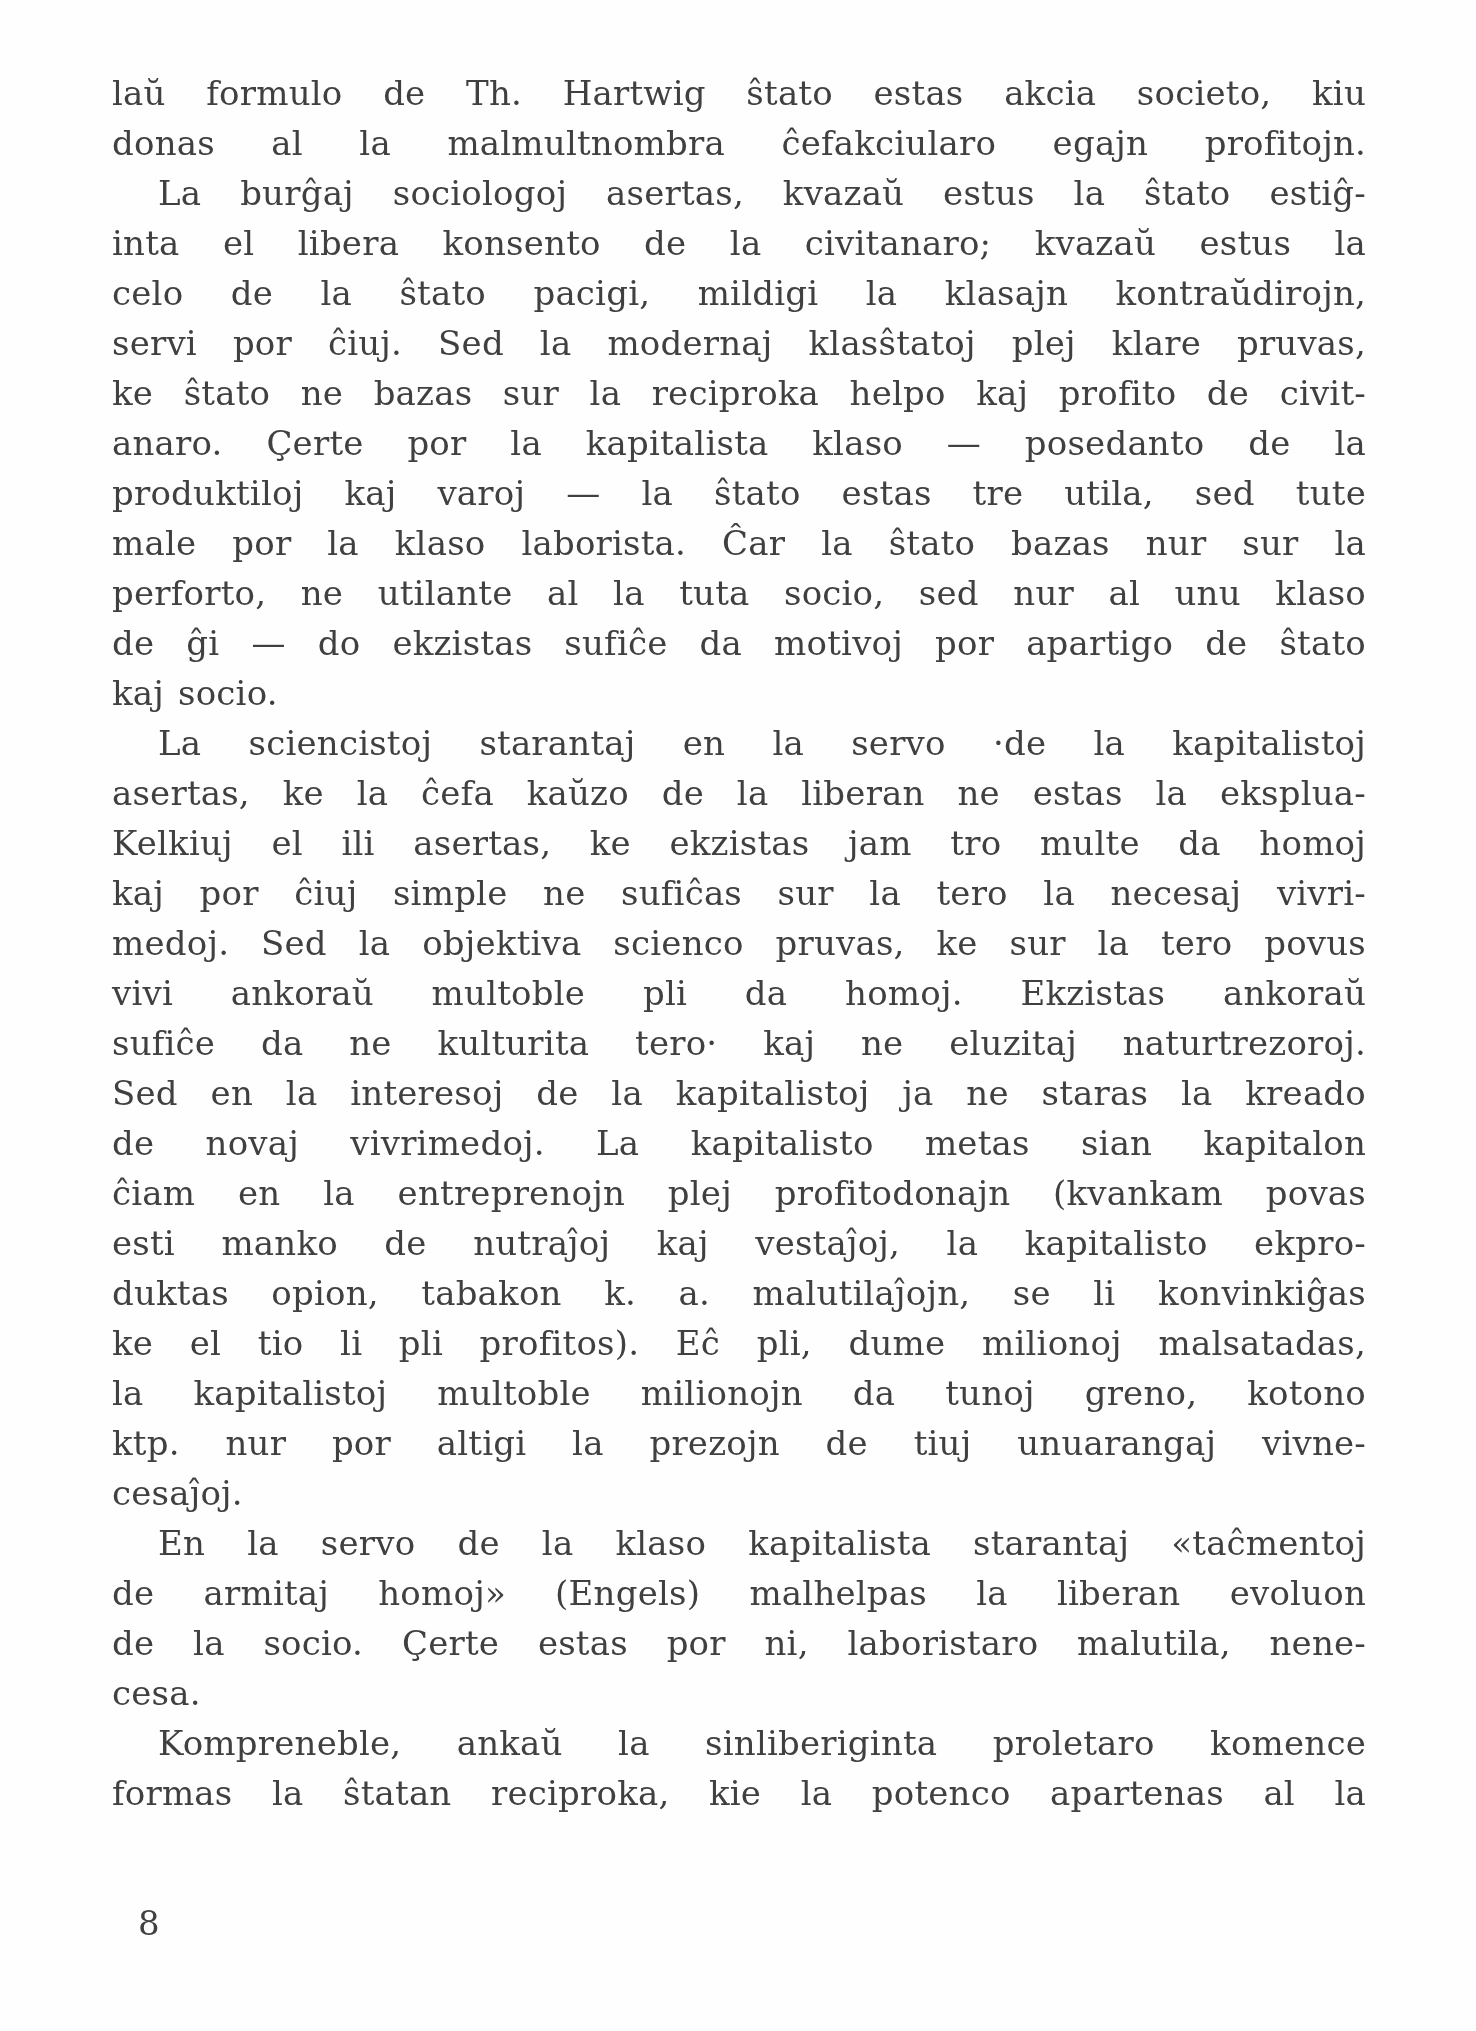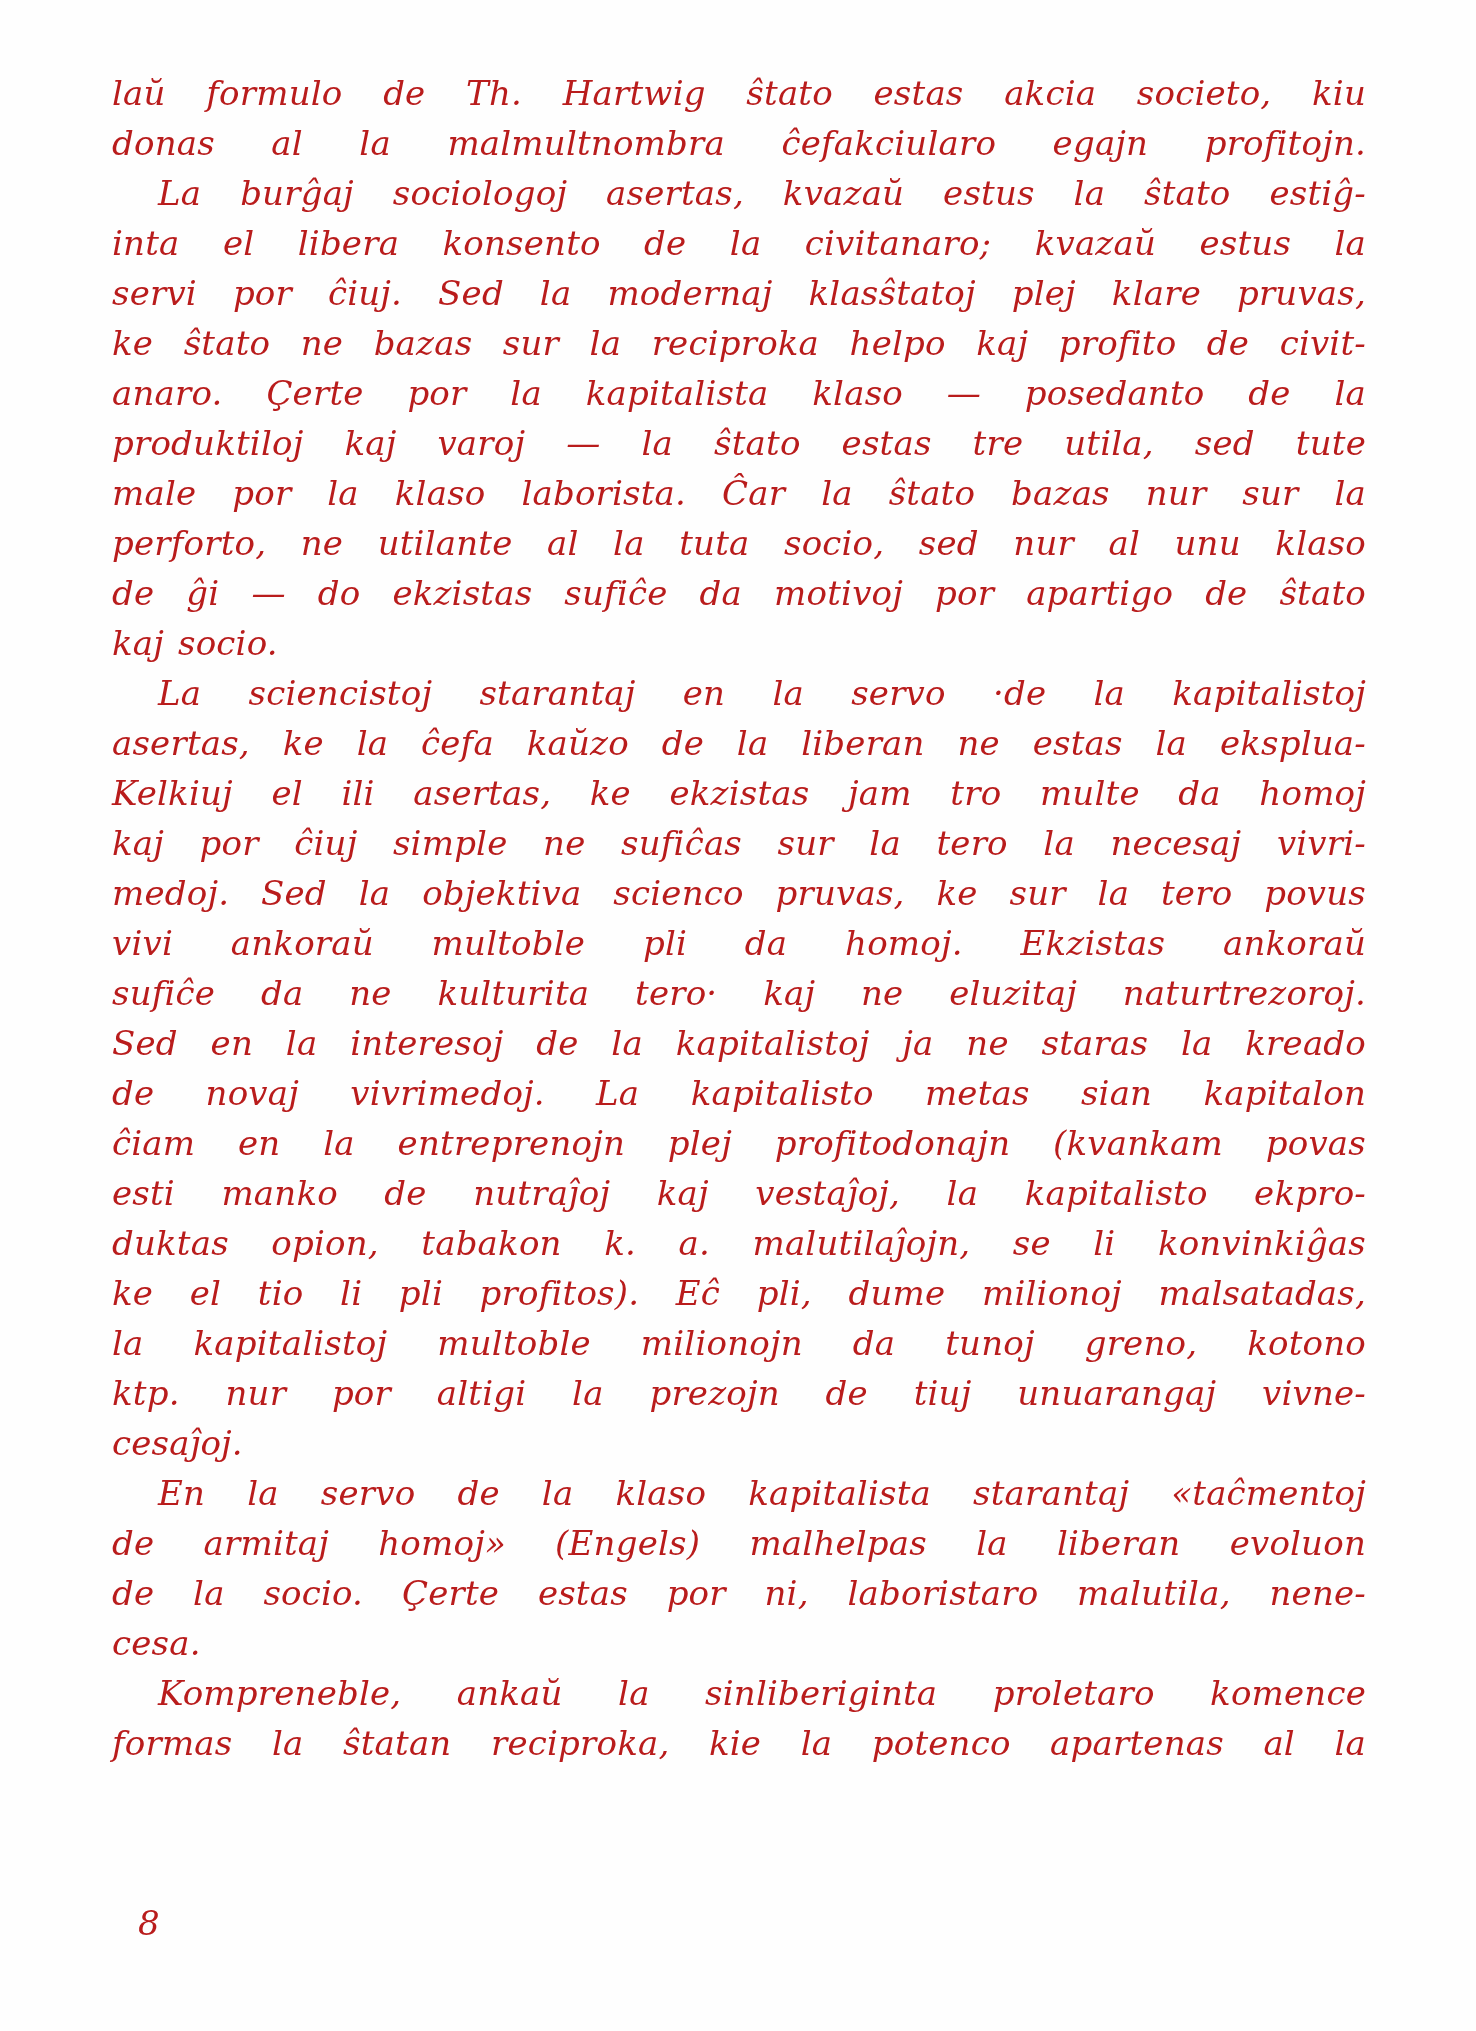--- a/index.html
+++ b/index.html
@@ -7,22 +7,21 @@
     padding: 0;
     background: #ffffff;
   }
   .book-page {
     position: relative;
     width: 1476px;
     height: 2031px;
     background: #fefefe;
     overflow: hidden;
     font-family: "DejaVu Serif", "Liberation Serif", serif;
-    color: #b91c1c;
-    font-style: italic;
+    color: #404040;
   }
   .text-block {
     position: absolute;
     left: 112px;
     top: 68px;
     width: 1254px;
     font-size: 34px;
     line-height: 50px;
     word-spacing: 3px;
     letter-spacing: 0.2px;
@@ -58,20 +57,21 @@
 
 <div class="book-page">
   <div class="text-block">
       <div class="paragraph">
         <div class="line">laŭ formulo de Th. Hartwig ŝtato estas akcia societo, kiu</div>
         <div class="line">donas al la malmultnombra ĉefakciularo egajn profitojn.</div>
       </div>
       <div class="paragraph">
         <div class="line indent">La burĝaj sociologoj asertas, kvazaŭ estus la ŝtato estiĝ-</div>
         <div class="line">inta el libera konsento de la civitanaro; kvazaŭ estus la</div>
+        <div class="line">celo de la ŝtato pacigi, mildigi la klasajn kontraŭdirojn,</div>
         <div class="line">servi por ĉiuj. Sed la modernaj klasŝtatoj plej klare pruvas,</div>
         <div class="line">ke ŝtato ne bazas sur la reciproka helpo kaj profito de civit-</div>
         <div class="line">anaro. Çerte por la kapitalista klaso — posedanto de la</div>
         <div class="line">produktiloj kaj varoj — la ŝtato estas tre utila, sed tute</div>
         <div class="line">male por la klaso laborista. Ĉar la ŝtato bazas nur sur la</div>
         <div class="line">perforto, ne utilante al la tuta socio, sed nur al unu klaso</div>
         <div class="line">de ĝi — do ekzistas sufiĉe da motivoj por apartigo de ŝtato</div>
         <div class="line end">kaj socio.</div>
       </div>
       <div class="paragraph">

